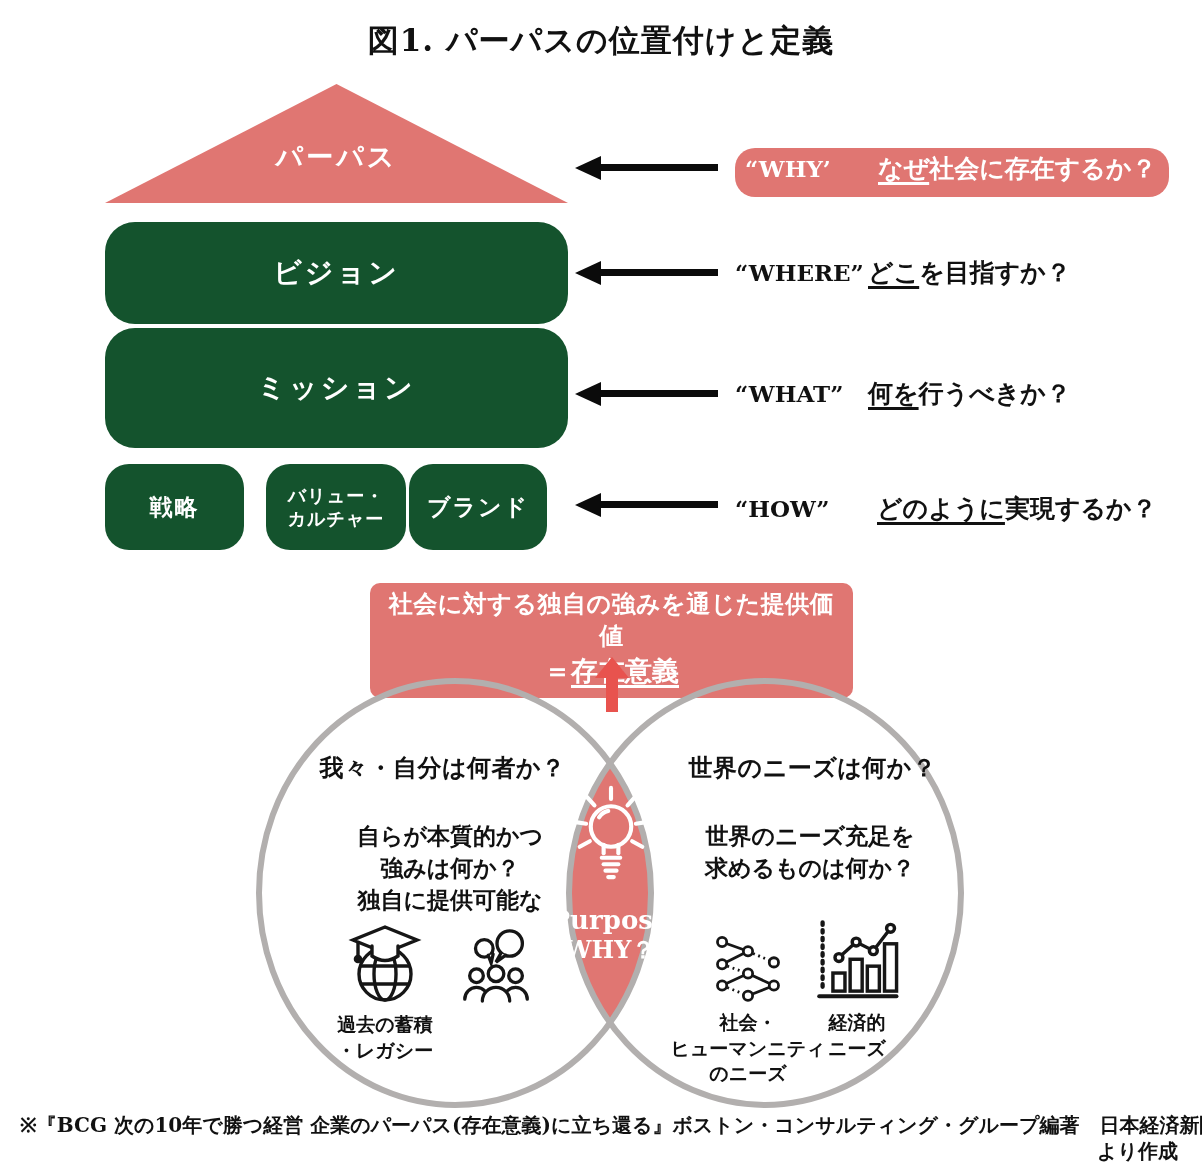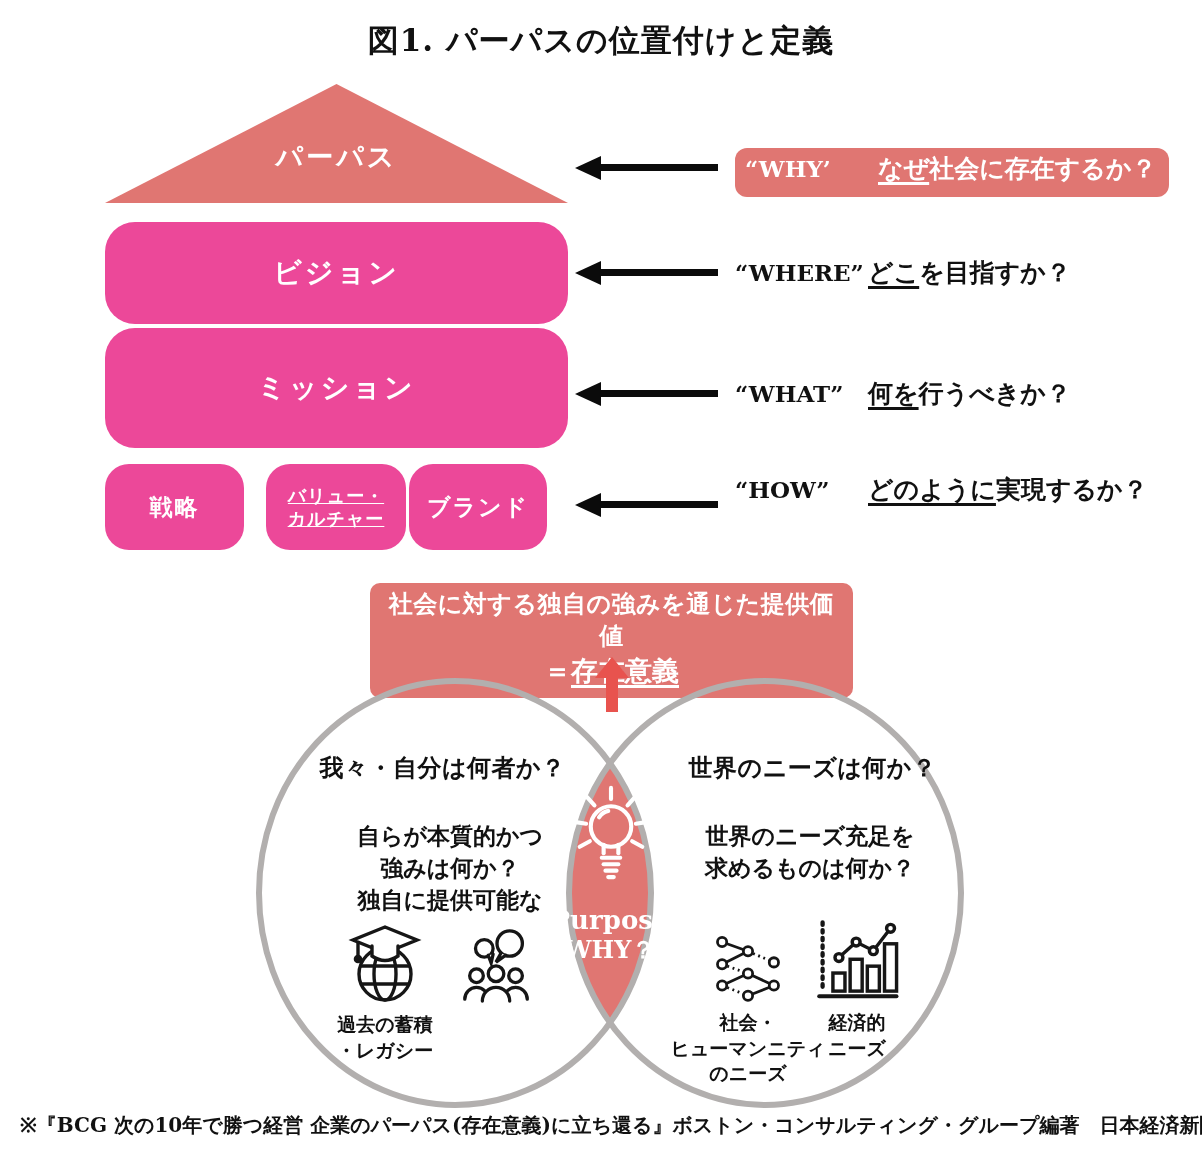--- a/index.html
+++ b/index.html
@@ -15,39 +15,39 @@
   }
   
   .tri {
     left:105px; top:84px; width:463px; height:119px;
     background:#e07672;
     clip-path:polygon(50% 0, 100% 100%, 0 100%);
     display:flex; align-items:flex-end; justify-content:center;
   }
   .tri span { color:#fff; font-size:27px; font-weight:bold; letter-spacing:3px; padding-bottom:28px; }
   .block {
-    background:#ec4899; color:#fff; font-weight:bold;
+    background:#14532d; color:#fff; font-weight:bold;
     display:flex; align-items:center; justify-content:center; text-align:center;
   }
   .big-block { left:105px; width:463px; height:102px; border-radius:30px; font-size:28px; letter-spacing:3px; }
   .small-block { top:464px; height:86px; border-radius:24px; font-size:23px; letter-spacing:2px; }
-  .small-block .two-line { font-size:18px; line-height:1.3; letter-spacing:1px;text-decoration:underline; }
+  .small-block .two-line { font-size:18px; line-height:1.3; letter-spacing:1px; }
   
   .h-arrow { position:absolute; height:7px; background:#0b0b0b; }
   .h-arrow::before {
     content:""; position:absolute; left:-25px; top:-8.5px;
     border-top:12px solid transparent; border-bottom:12px solid transparent;
     border-right:26px solid #0b0b0b;
   }
   
   .qa { left:735px; display:flex; align-items:baseline; font-weight:bold; white-space:nowrap; }
   .qa .q { display:inline-block; width:133px; font-size:23px; }
   .qa .jp { font-size:25px; }
   .qa .u, .u-text { text-decoration:underline; text-underline-offset:5px; text-decoration-thickness:2.5px; }
-  .qa.hl { background:#e07672; color:#fff; border-radius:12px; padding:4px 10px 12px 10px; }
+  .qa.hl { background:#e07672; color:#fff; border-radius:20px; padding:4px 10px 12px 10px; }
   
   .banner {
     left:370px; top:583px; width:483px; box-sizing:border-box;
     background:#e07672; color:#fff; border-radius:10px;
     padding:5px 8px 9px 8px; text-align:center; font-weight:bold;
   }
   .banner .l1 { font-size:24px; letter-spacing:0.5px; }
   .banner .l2 { font-size:27px; margin-top:1px; }
   
   .up-arrow { left:606px; top:676px; width:12px; height:36px; background:#e8534e; }
@@ -109,21 +109,21 @@
     <span class="jp"><span class="u">なぜ</span><span>社会に存在するか？</span></span>
   </div>
   <div class="abs qa" style="top:256px;">
     <span class="q">“WHERE”</span>
     <span class="jp"><span class="u">どこ</span><span>を目指すか？</span></span>
   </div>
   <div class="abs qa" style="top:377px;">
     <span class="q">“WHAT”</span>
     <span class="jp"><span class="u">何を</span><span>行うべきか？</span></span>
   </div>
-  <div class="abs qa" style="top:473px;">
+  <div class="abs qa" style="top:492px;gap:9px;">
     <span class="q">“HOW”</span>
     <span class="jp"><span class="u">どのように</span><span>実現するか？</span></span>
   </div>
 
   <div class="abs banner">
     <div class="l1">社会に対する独自の強みを通じた提供価値</div>
     <div class="l2"><span>＝</span><span class="u-text">存在意義</span></div>
   </div>
 
   <div class="abs up-arrow"></div>
@@ -257,15 +257,16 @@
       </g>
     </svg>
     <div class="lbl">
       <div>経済的</div>
       <div>ニーズ</div>
     </div>
   </div>
 
   <div class="abs footer">
     <div class="f1">※『BCG 次の10年で勝つ経営 企業のパーパス(存在意義)に立ち還る』ボストン・コンサルティング・グループ編著　日本経済新聞出版</div>
+    <div class="f2">より作成</div>
   </div>
 
 </div>
 
 </body></html>

